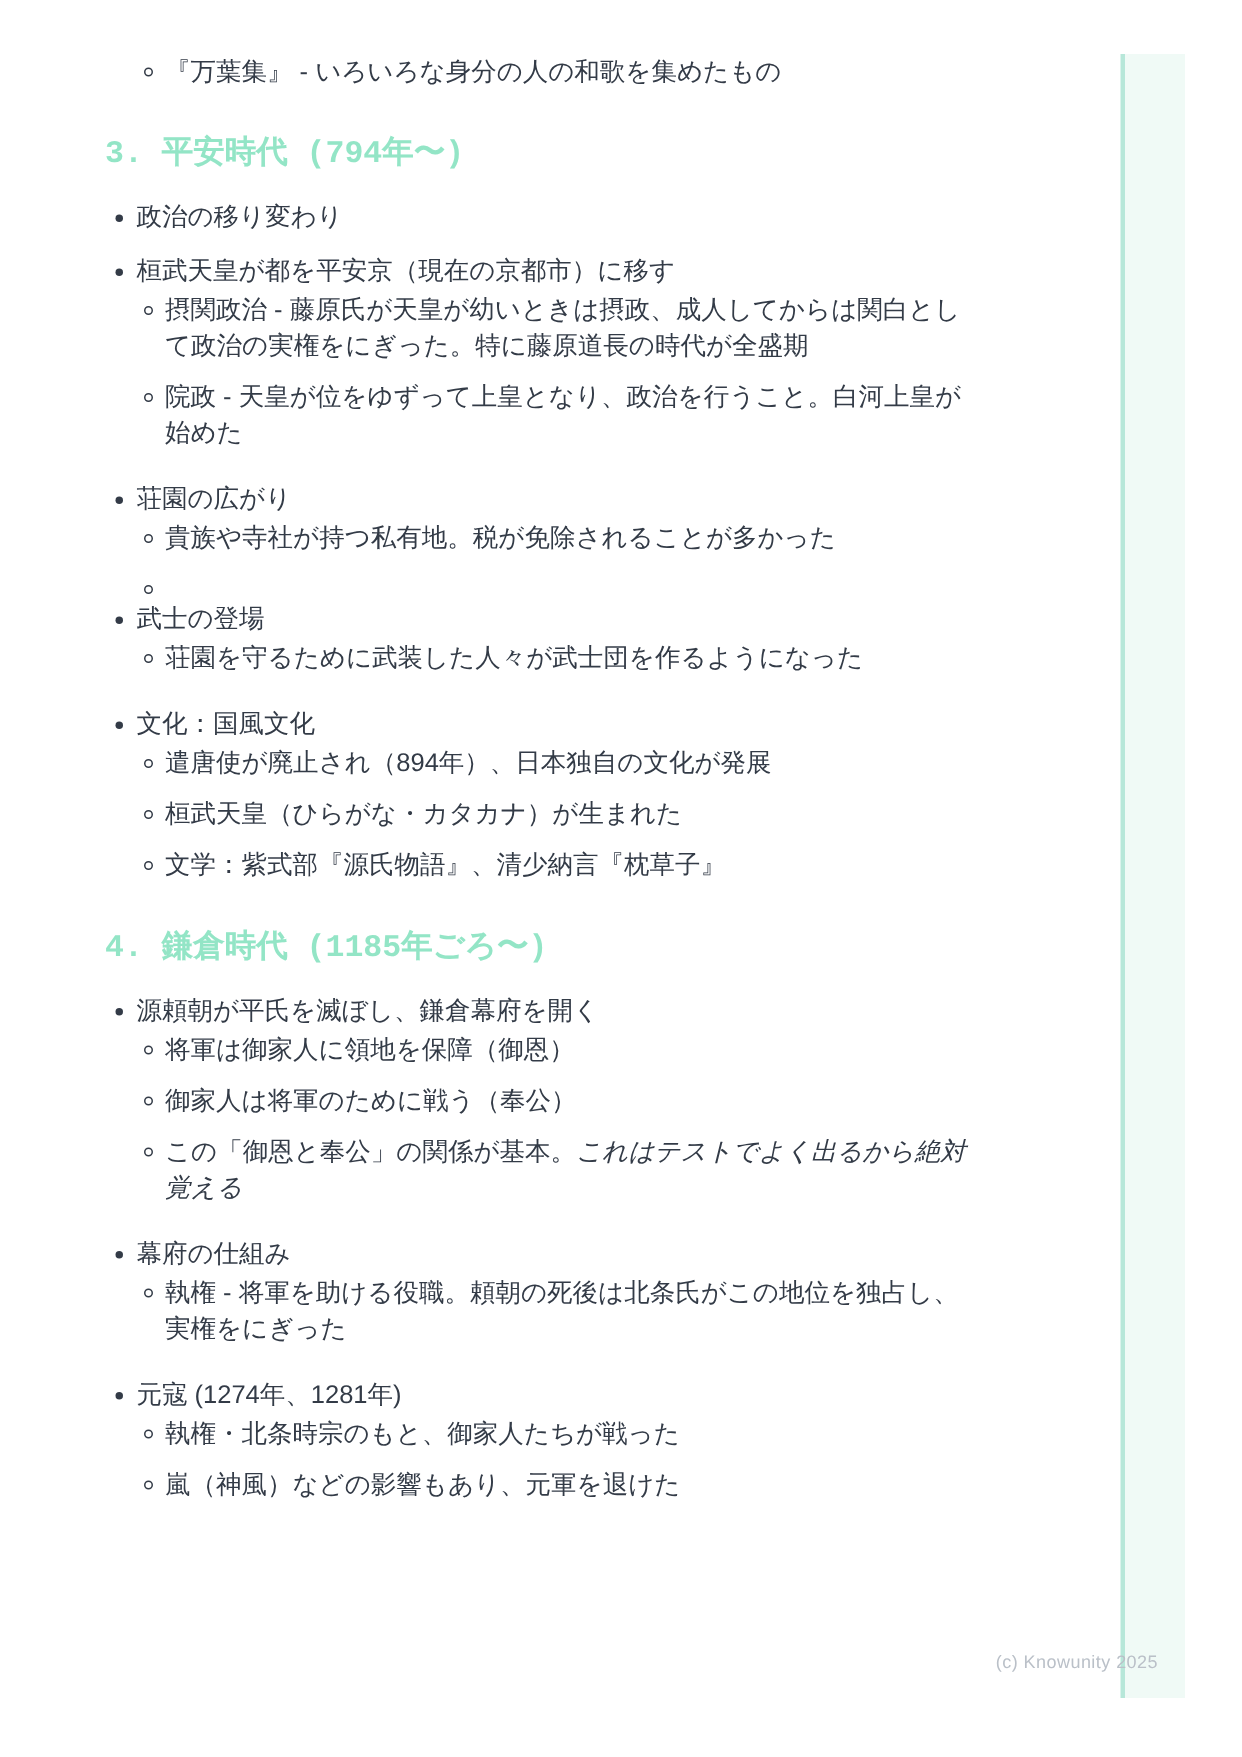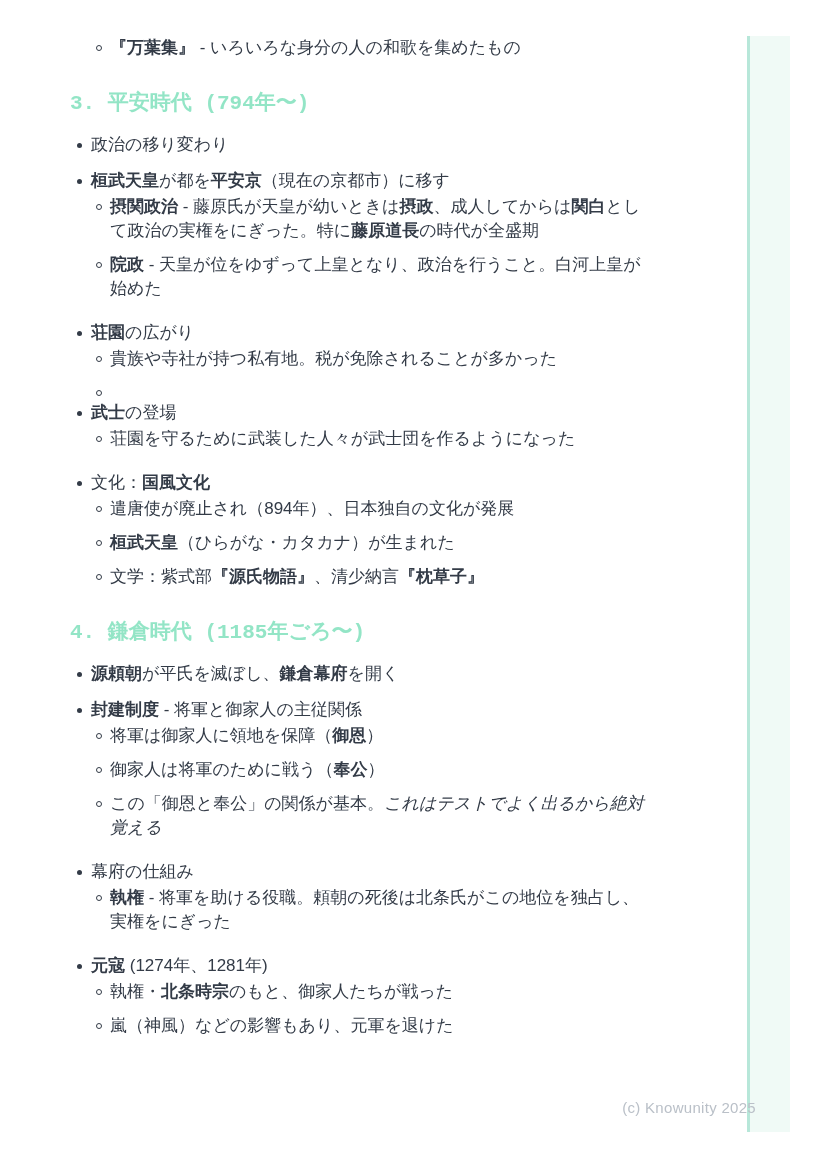--- a/index.html
+++ b/index.html
@@ -41,25 +41,25 @@
   .item.l1{padding-left:21px;margin:10px 0 2px 0;}
   .item.l2{padding-left:40px;margin:0 0 10px 0;}
   .dot{
     position:absolute;left:7px;top:10px;width:5px;height:5px;
     border-radius:50%;background:var(--text);
   }
   .circle{
     position:absolute;left:26px;top:9px;width:4px;height:4px;
     border-radius:50%;border:1.5px solid var(--text);background:transparent;
   }
-  .item strong{font-weight:700;}
+  .item strong{font-weight:400;}
   .item em{font-style:italic;font-weight:400;}
   .watermark{
-    position:absolute;right:72px;top:1100px;z-index:2;
-    font-size:15px;line-height:16px;letter-spacing:0.3px;
+    position:absolute;right:56px;top:1100px;z-index:2;
+    font-size:12px;line-height:16px;letter-spacing:0.3px;
     color:var(--watermark);
   }
 </style>
 </head>
 <body>
 
 <div class="edge-panel"></div>
 <div class="edge-line"></div>
 
 <div class="content">
@@ -78,21 +78,20 @@
       <div class="item l1"><span class="dot"></span><span><strong>武士</strong><span>の登場</span></span></div>
       <div class="item l2"><span class="circle"></span><span><span>荘園を守るために武装した人々が武士団を作るようになった</span></span></div>
       <div class="item l1"><span class="dot"></span><span><span>文化：</span><strong>国風文化</strong></span></div>
       <div class="item l2"><span class="circle"></span><span><span>遣唐使が廃止され（894年）、日本独自の文化が発展</span></span></div>
       <div class="item l2"><span class="circle"></span><span><strong>桓武天皇</strong><span>（ひらがな・カタカナ）が生まれた</span></span></div>
       <div class="item l2"><span class="circle"></span><span><span>文学：紫式部</span><strong>『源氏物語』</strong><span>、清少納言</span><strong>『枕草子』</strong></span></div>
     </div>
     <h2 class="section-heading">4. 鎌倉時代 (1185年ごろ〜)</h2>
     <div class="list">
       <div class="item l1"><span class="dot"></span><span><strong>源頼朝</strong><span>が平氏を滅ぼし、</span><strong>鎌倉幕府</strong><span>を開く</span></span></div>
-      <div class="item l1"><span class="dot"></span><span><strong>封建制度</strong><span> - 将軍と御家人の主従関係</span></span></div>
       <div class="item l2"><span class="circle"></span><span><span>将軍は御家人に領地を保障（</span><strong>御恩</strong><span>）</span></span></div>
       <div class="item l2"><span class="circle"></span><span><span>御家人は将軍のために戦う（</span><strong>奉公</strong><span>）</span></span></div>
       <div class="item l2"><span class="circle"></span><span><span>この「御恩と奉公」の関係が基本。</span><em>これはテストでよく出るから絶対覚える</em></span></div>
       <div class="item l1"><span class="dot"></span><span><span>幕府の仕組み</span></span></div>
       <div class="item l2"><span class="circle"></span><span><strong>執権</strong><span> - 将軍を助ける役職。頼朝の死後は北条氏がこの地位を独占し、実権をにぎった</span></span></div>
       <div class="item l1"><span class="dot"></span><span><strong>元寇</strong><span> (1274年、1281年)</span></span></div>
       <div class="item l2"><span class="circle"></span><span><span>執権・</span><strong>北条時宗</strong><span>のもと、御家人たちが戦った</span></span></div>
       <div class="item l2"><span class="circle"></span><span><span>嵐（神風）などの影響もあり、元軍を退けた</span></span></div>
     </div>
   </div>

